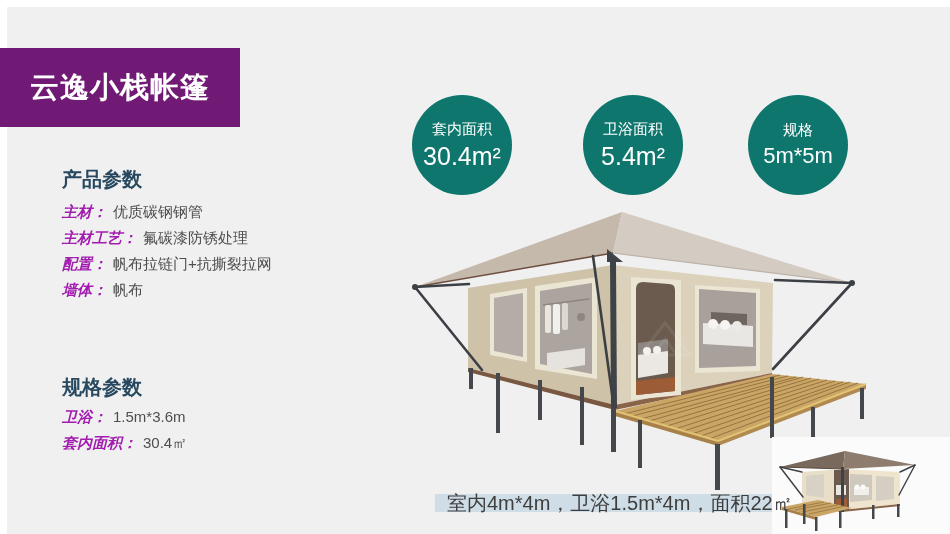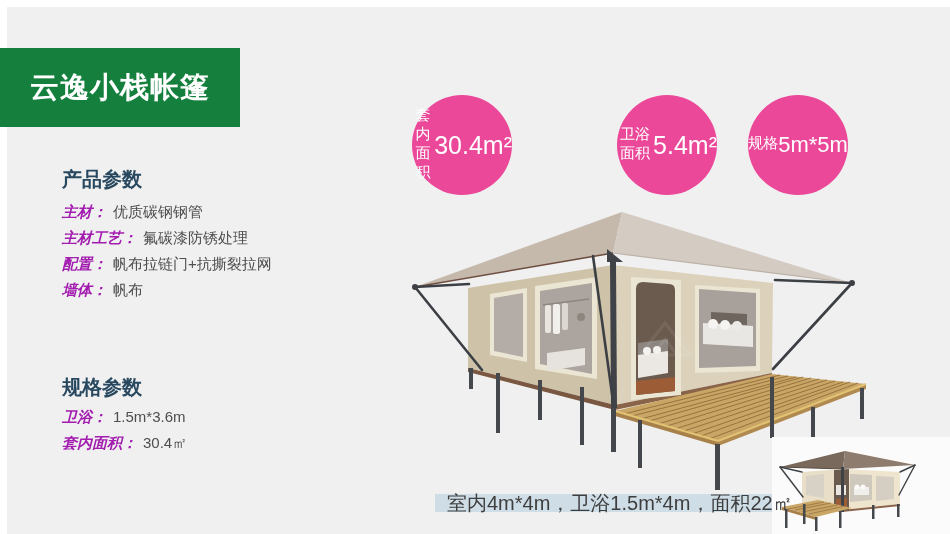--- a/index.html
+++ b/index.html
@@ -4,37 +4,37 @@
 <style>
   html,body{margin:0;padding:0;background:#fff;}
   .page{
     position:relative;width:950px;height:534px;overflow:hidden;background:#fff;
     font-family:"Liberation Sans","DejaVu Sans",sans-serif;
   }
   .content-bg{position:absolute;left:7px;top:7px;right:0;bottom:0;background:#f0f0f1;}
 
   
   .title-band{
-    position:absolute;left:0;top:48px;width:240px;height:79px;background:#15803d;
+    position:absolute;left:0;top:48px;width:240px;height:79px;background:#701a75;
     display:flex;align-items:center;justify-content:center;
   }
   .title-band h1{
     margin:0;color:#fff;font-size:29px;font-weight:bold;letter-spacing:1px;white-space:nowrap;
   }
 
   
   .stat-circle{
     position:absolute;top:95px;width:100px;height:100px;border-radius:50%;
-    background:#ec4899;color:#fff;display:flex;flex-direction:row;
+    background:#0f766e;color:#fff;display:flex;flex-direction:column;
     align-items:center;justify-content:center;text-align:center;
   }
   .stat-circle .stat-label{font-size:15px;margin-bottom:3px;}
   .stat-circle .stat-value{font-size:25px;white-space:nowrap;}
   #stat-0{left:412px;}
-  #stat-1{left:617px;}
+  #stat-1{left:583px;}
   #stat-2{left:748px;}
   #stat-2 .stat-value{font-size:22px;}
 
   
   .section-heading{
     position:absolute;left:62px;margin:0;color:#27485f;font-size:20px;font-weight:bold;
   }
   #product-heading{top:166px;}
   #spec-heading{top:374px;}
   .param-list{position:absolute;left:62px;}

